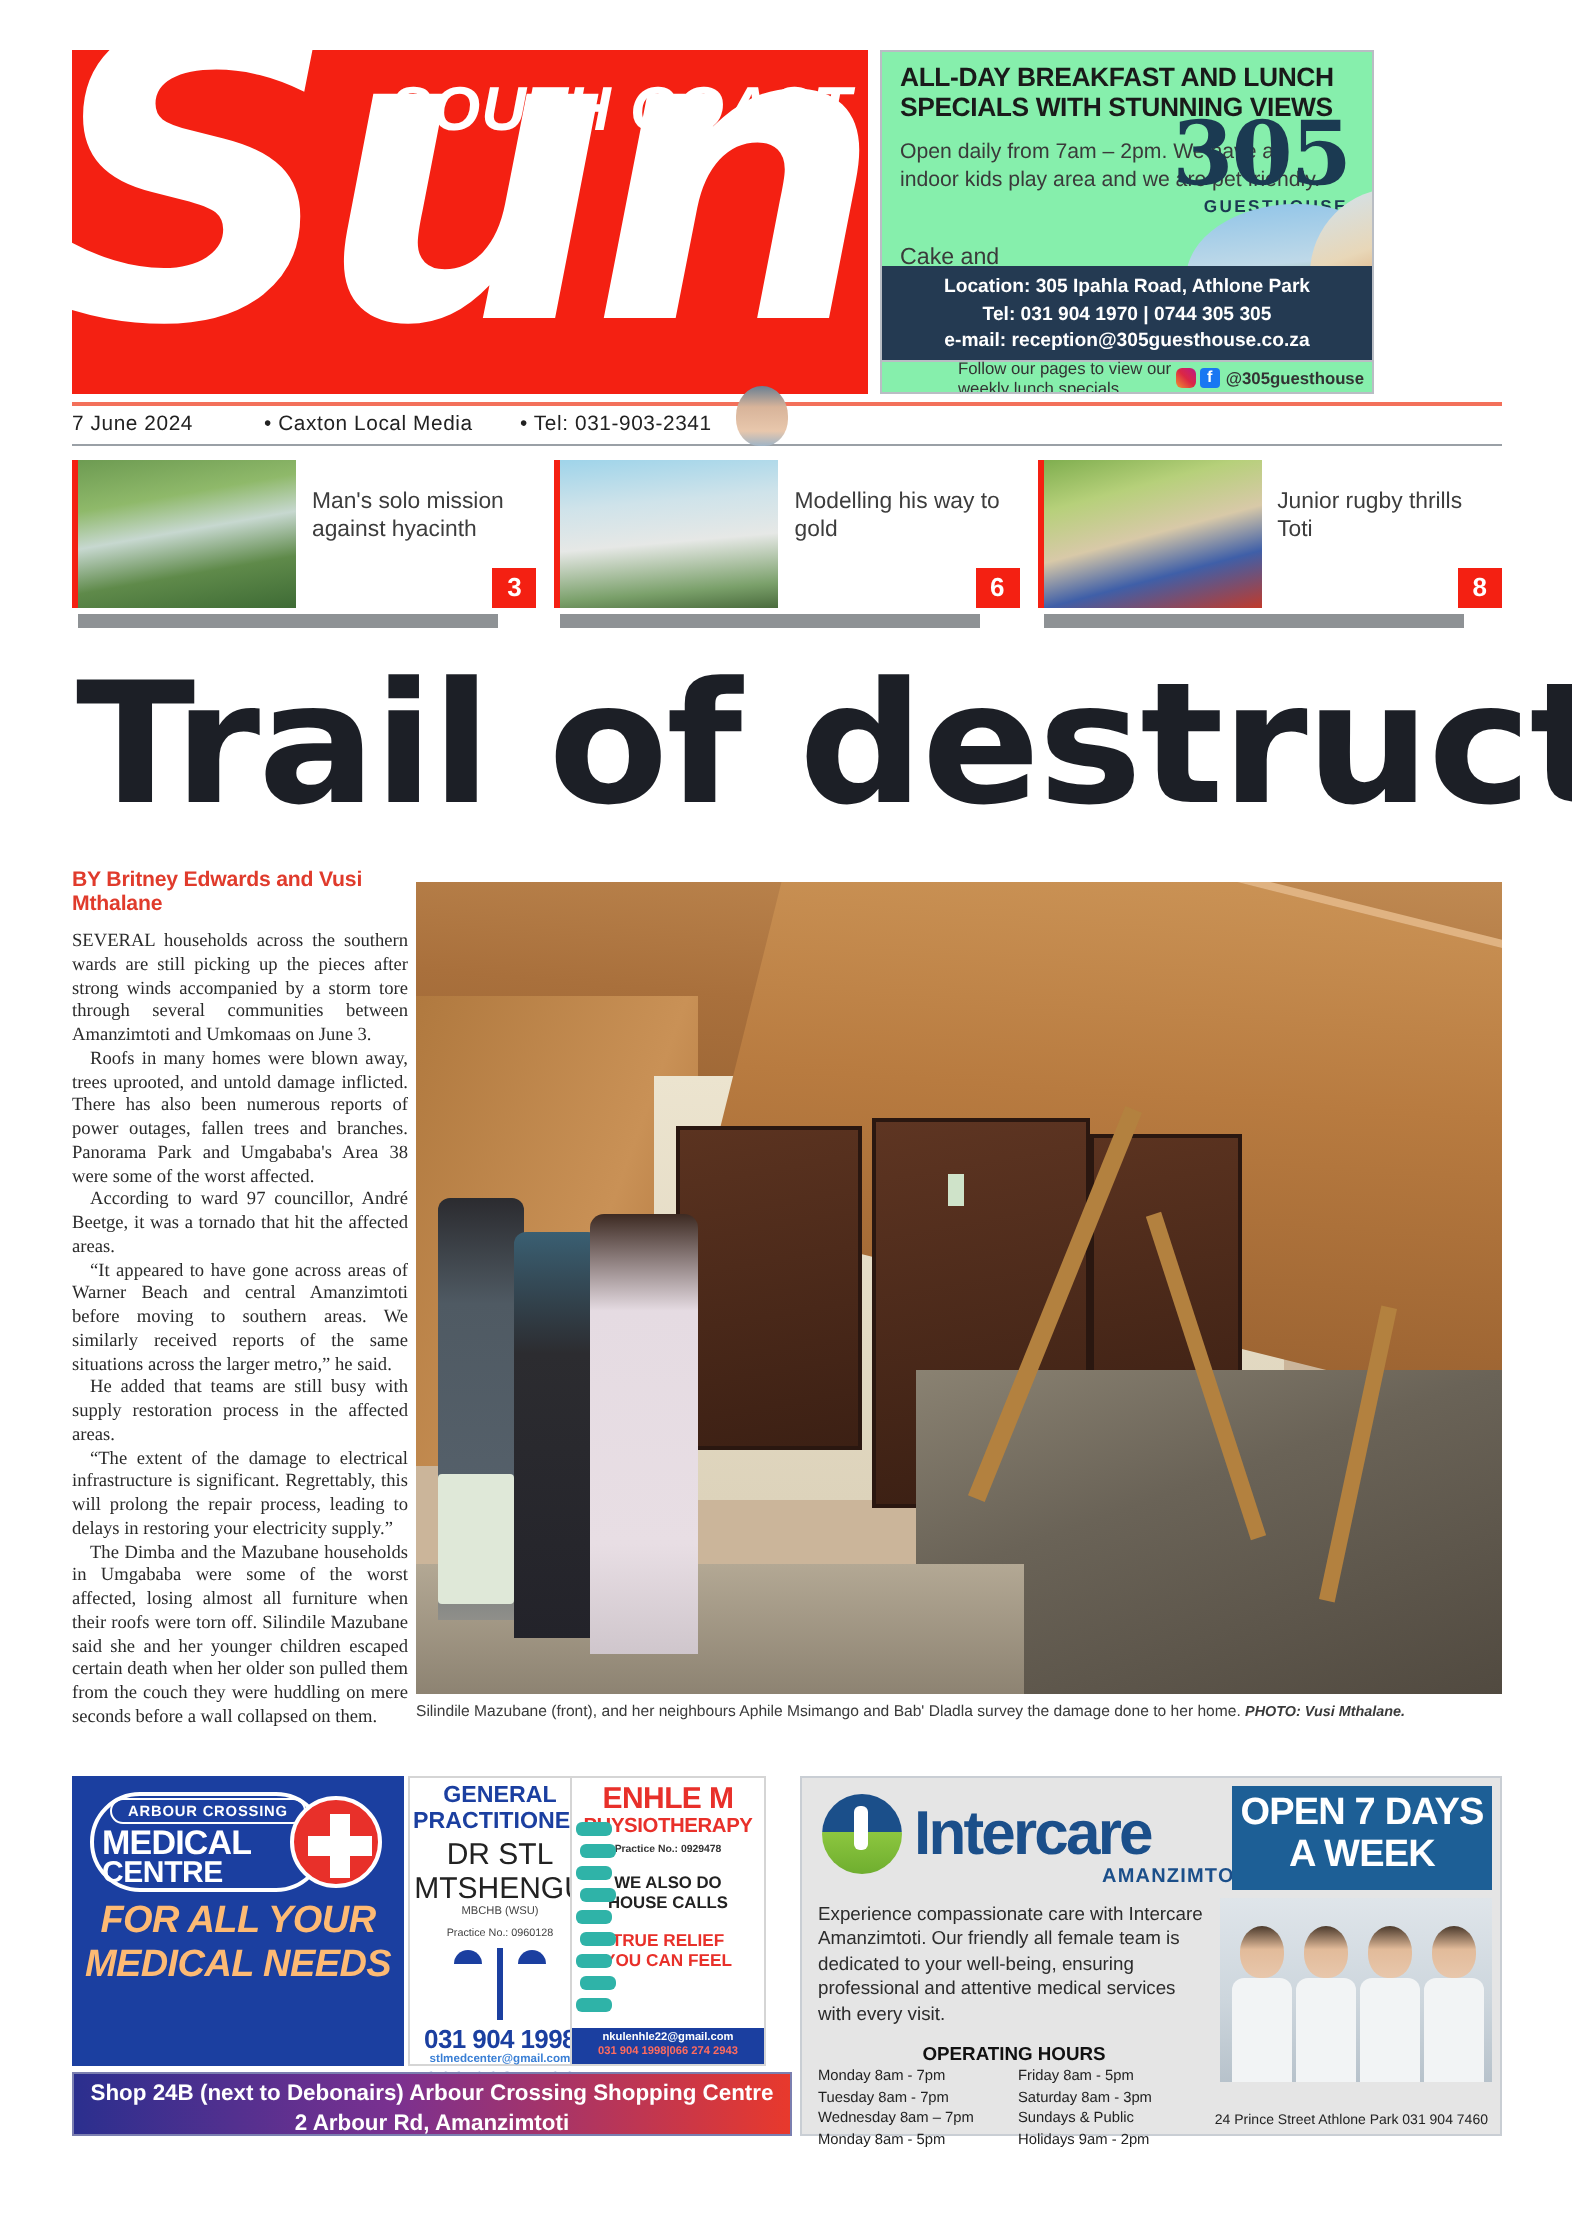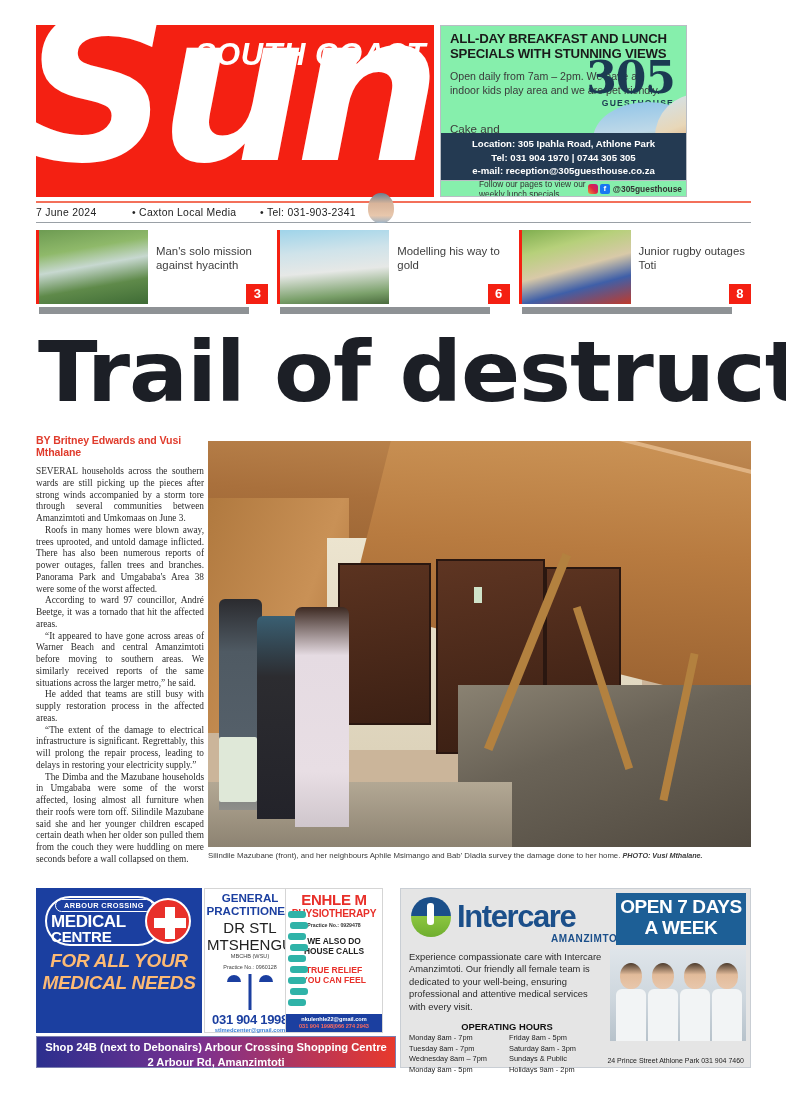--- a/index.html
+++ b/index.html
@@ -245,21 +245,21 @@
     </div>
     <div class="teaser">
       <div class="teaser-shadow"></div>
       <div class="teaser-img t2img"></div>
       <div class="teaser-txt">Modelling his way to gold</div>
       <div class="teaser-pg">6</div>
     </div>
     <div class="teaser">
       <div class="teaser-shadow"></div>
       <div class="teaser-img t3img"></div>
-      <div class="teaser-txt">Junior rugby outages Toti</div>
+      <div class="teaser-txt">Junior rugby thrills Toti</div>
       <div class="teaser-pg">8</div>
     </div>
   </div>
 
   <div class="headline">Trail of destruction</div>
 
   <div class="byline">BY Britney Edwards and Vusi Mthalane</div>
 
   <div class="article">
     <p>SEVERAL households across the southern wards are still picking up the pieces after strong winds accompanied by a storm tore through several communities between Amanzimtoti and Umkomaas on June 3.</p>

